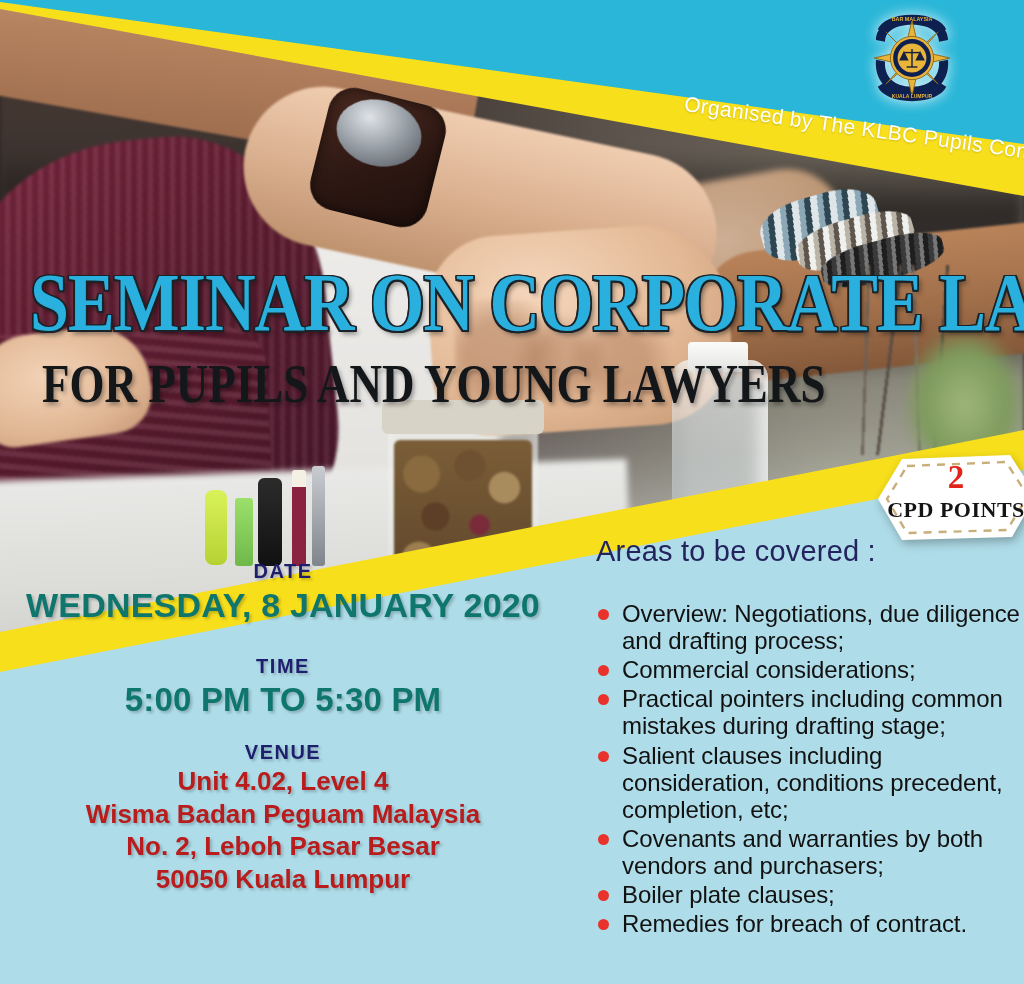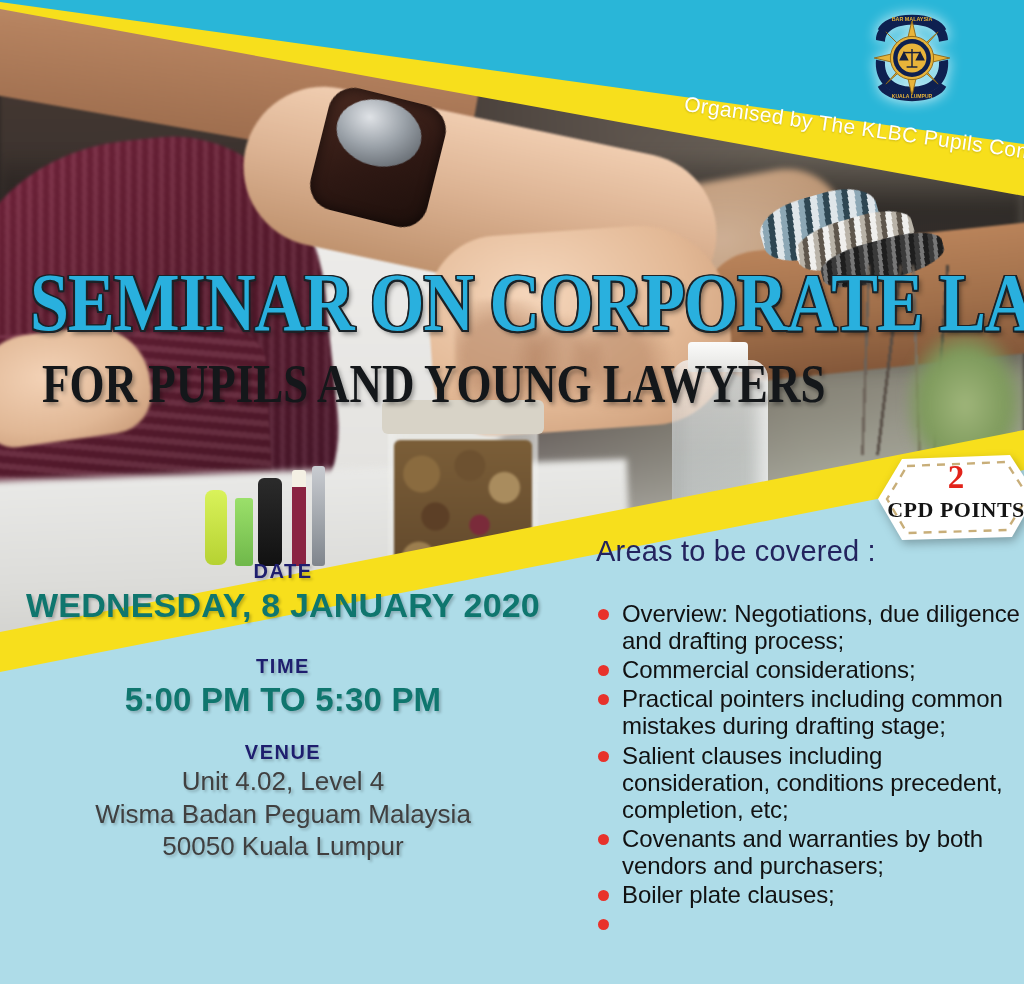--- a/index.html
+++ b/index.html
@@ -279,21 +279,21 @@
   .info-label{
     font-weight:bold;font-size:20px;color:#1E1E6E;letter-spacing:1.5px;
     text-shadow:2px 2px 3px rgba(0,0,0,.22);margin:0;
   }
   .info-value{
     font-weight:bold;font-size:33px;color:#0f766e;letter-spacing:.2px;
     text-shadow:2px 2px 3px rgba(0,0,0,.22);margin:3px 0 0 0;white-space:nowrap;
   }
   .info-value.big{font-size:34px;}
   .info-addr{
-    font-weight:normal;font-size:26px;color:#404040;line-height:1.18;
+    font-weight:bold;font-size:26px;color:#b91c1c;line-height:1.18;
     text-shadow:2px 2px 3px rgba(0,0,0,.22);margin:2px 0 0 0;
   }
   .gap-lg{height:30px;}
   .gap-md{height:22px;}
 
   
   .areas{
     position:absolute;left:596px;top:535px;width:440px;
     font-family:"Liberation Sans",sans-serif;
   }
@@ -406,30 +406,31 @@
     <p class="info-label">DATE</p>
     <p class="info-value big">WEDNESDAY, 8 JANUARY 2020</p>
     <div class="gap-lg"></div>
     <p class="info-label">TIME</p>
     <p class="info-value">5:00 PM TO 5:30 PM</p>
     <div class="gap-md"></div>
     <p class="info-label">VENUE</p>
     <div id="venue-address">
         <p class="info-addr">Unit 4.02, Level 4</p>
         <p class="info-addr">Wisma Badan Peguam Malaysia</p>
+        <p class="info-addr">No. 2, Leboh Pasar Besar</p>
         <p class="info-addr">50050 Kuala Lumpur</p>
       </div>
   </div>
 
   <div class="areas">
     <div class="areas-title">Areas to be covered :</div>
     <ul id="areas-list">
         <li><span class="dot"></span><span>Overview: Negotiations, due diligence and drafting process;</span></li>
         <li><span class="dot"></span><span>Commercial considerations;</span></li>
         <li><span class="dot"></span><span>Practical pointers including common mistakes during drafting stage;</span></li>
         <li><span class="dot"></span><span>Salient clauses including consideration, conditions precedent, completion, etc;</span></li>
         <li><span class="dot"></span><span>Covenants and warranties by both vendors and purchasers;</span></li>
         <li><span class="dot"></span><span>Boiler plate clauses;</span></li>
-        <li><span class="dot"></span></li>
+        <li><span class="dot"></span><span>Remedies for breach of contract.</span></li>
       </ul>
   </div>
 
 </div>
 
 </body></html>

